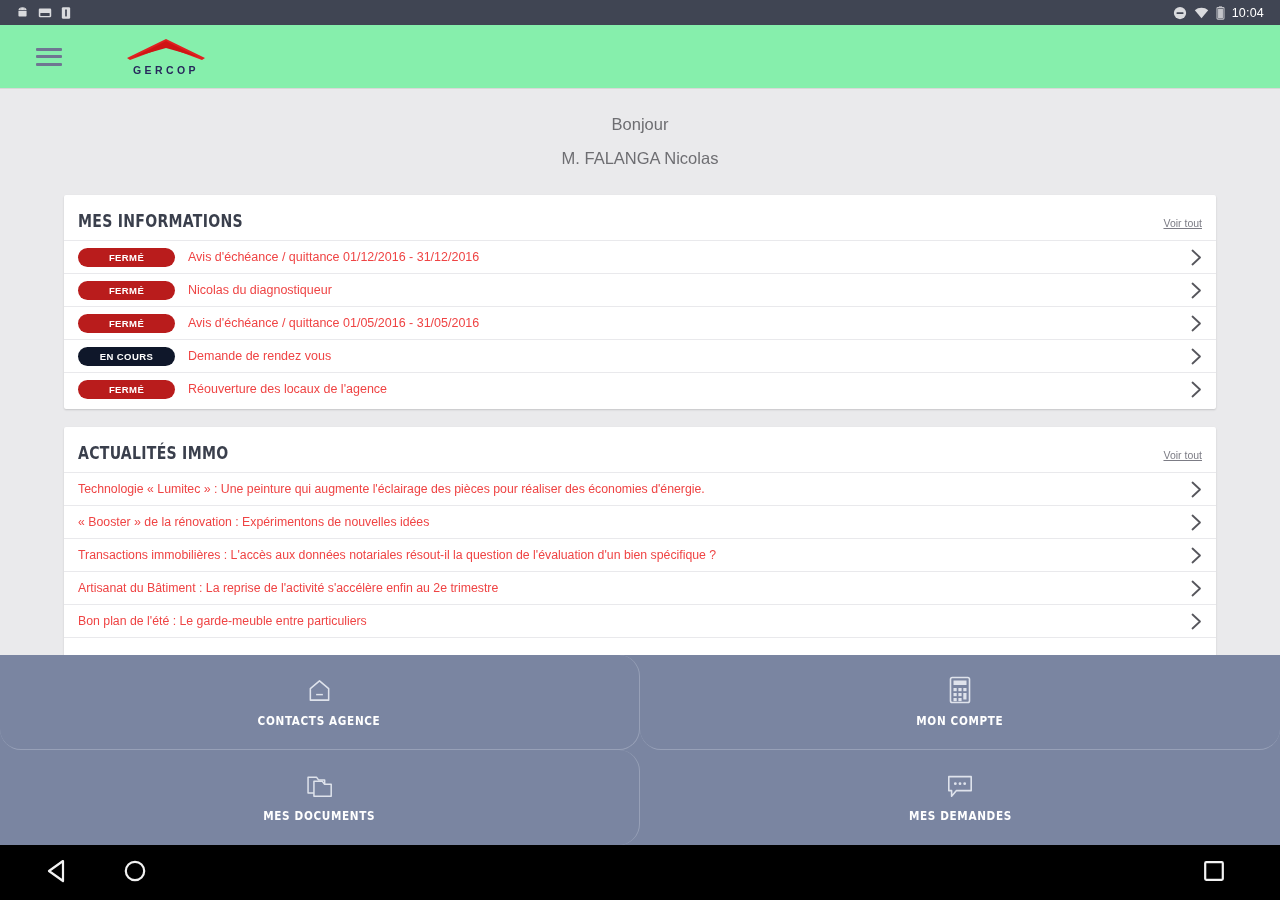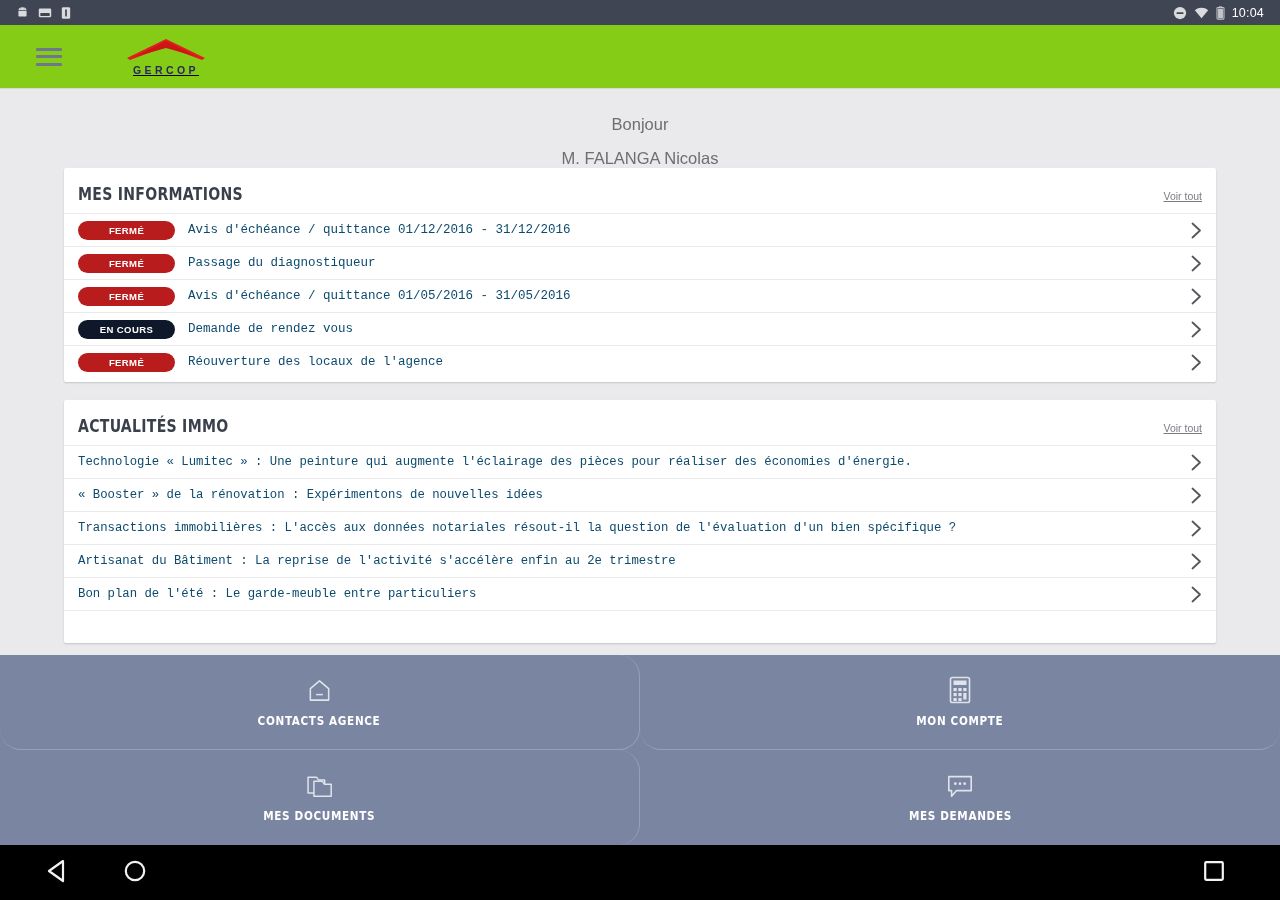--- a/index.html
+++ b/index.html
@@ -16,44 +16,44 @@
     height: 25px; background: #404553; display: flex; align-items: center;
     padding: 0 8px; flex: 0 0 25px;
   }
   .sb-left { display: flex; align-items: center; gap: 9px; padding-left: 8px; }
   .sb-right { margin-left: auto; display: flex; align-items: center; gap: 7px; padding-right: 8px; }
   .sb-icon { display: block; opacity: .92; }
   .sb-time { color: #fff; font-size: 12.5px; letter-spacing: .2px; }
 
   
   .appbar {
-    height: 64px; background: #84cc16; flex: 0 0 64px;
+    height: 64px; background: #86efac; flex: 0 0 64px;
     display: flex; align-items: center; padding: 0 22px;
-    border-bottom: 1px solid #d8d8d8; position: relative; text-decoration: underline;
+    border-bottom: 1px solid #d8d8d8; position: relative;
   }
   .hamburger { width: 26px; height: 18px; display: flex; flex-direction: column;
     justify-content: space-between; cursor: pointer; margin-left: 14px; }
   .hamburger span { display: block; height: 3px; background: #6f7692; border-radius: 1px; }
   .logo { margin-left: 62px; width: 84px; text-align: center; }
   .logo-roof { display: block; }
   .logo-text { font-size: 10.5px; font-weight: 700; color: #27285c; letter-spacing: 3.4px;
     margin-top: 1px; font-family: "Liberation Sans", sans-serif; }
 
   
   .content { flex: 1 1 auto; background: #eaeaec; overflow: hidden; position: relative; }
 
   .greeting { text-align: center; padding-top: 26px; }
   .greeting .hello { font-size: 16.5px; color: #6e6e72; }
   .greeting .name { font-size: 16.5px; color: #6e6e72; margin-top: 15px; }
 
   .card {
     background: #fff; margin: 0 64px; border-radius: 2px;
     box-shadow: 0 1px 2px rgba(0,0,0,.16);
   }
-  .card.info { padding-bottom: 4px; }
+  .card.info { margin-top: 27px; padding-bottom: 4px; }
   .card.news { margin-top: 18px; }
 
   .card-head { display: flex; align-items: flex-end; padding: 16px 14px 9px 14px; }
   .card-title {
     font-family: "DejaVu Sans Condensed", "Liberation Sans Narrow", "Liberation Sans", sans-serif;
     font-weight: 700; font-size: 17px; color: #3a3f4c; letter-spacing: .3px;
     transform: scaleX(.92); transform-origin: left bottom;
   }
   .see-all {
     margin-left: auto; font-size: 10.5px; color: #7c7c85;
@@ -66,21 +66,21 @@
     border-top: 1px solid #e9e9ec; padding: 0 14px; cursor: pointer;
   }
   .info-row { height: 33px; }
   .badge {
     width: 97px; height: 19px; border-radius: 10px; color: #fff;
     font-size: 9.5px; font-weight: 700; letter-spacing: .4px;
     display: flex; align-items: center; justify-content: center; flex: 0 0 97px;
   }
   .badge.green { background: #b91c1c; }
   .badge.blue  { background: #0f172a; }
-  .row-text { margin-left: 13px; font-size: 12.5px; color: #0c4a6e; flex: 1 1 auto; font-family: Liberation Mono, monospace; }
+  .row-text { margin-left: 13px; font-size: 12.5px; color: #ef4444; flex: 1 1 auto; }
   .news-row { height: 33px; }
   .news-row .row-text { margin-left: 0; font-size: 12.3px; }
   .chev { width: 16px; flex: 0 0 16px; display: flex; justify-content: flex-end; }
   .news-row.partial { height: 14px; overflow: hidden; }
 
   
   .tiles {
     flex: 0 0 190px; height: 190px; background: #7a85a1;
     display: grid; grid-template-columns: 1fr 1fr; grid-template-rows: 1fr 1fr;
   }
@@ -177,21 +177,21 @@
         <div class="badge green">FERMÉ</div>
         <div class="row-text">Avis d'échéance / quittance 01/12/2016 - 31/12/2016</div>
         <div class="chev">
           <svg width="11" height="17" viewBox="0 0 11 17">
               <path d="M1.5 1.5 L9 8.5 L1.5 15.5" fill="none" stroke="#56565c" stroke-width="1.8" stroke-linecap="round" stroke-linejoin="round"></path>
             </svg>
         </div>
       </div>
       <div class="row info-row">
         <div class="badge green">FERMÉ</div>
-        <div class="row-text">Passage du diagnostiqueur</div>
+        <div class="row-text">Nicolas du diagnostiqueur</div>
         <div class="chev">
           <svg width="11" height="17" viewBox="0 0 11 17">
               <path d="M1.5 1.5 L9 8.5 L1.5 15.5" fill="none" stroke="#56565c" stroke-width="1.8" stroke-linecap="round" stroke-linejoin="round"></path>
             </svg>
         </div>
       </div>
       <div class="row info-row">
         <div class="badge green">FERMÉ</div>
         <div class="row-text">Avis d'échéance / quittance 01/05/2016 - 31/05/2016</div>
         <div class="chev">

